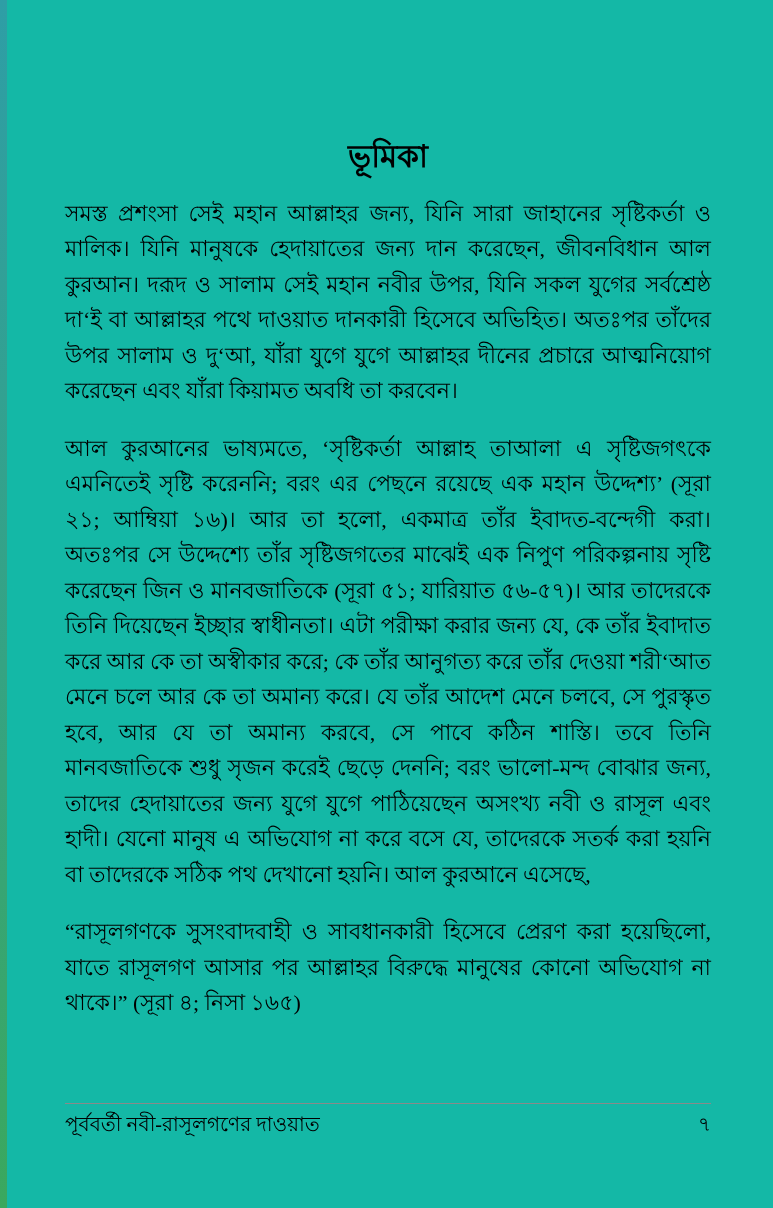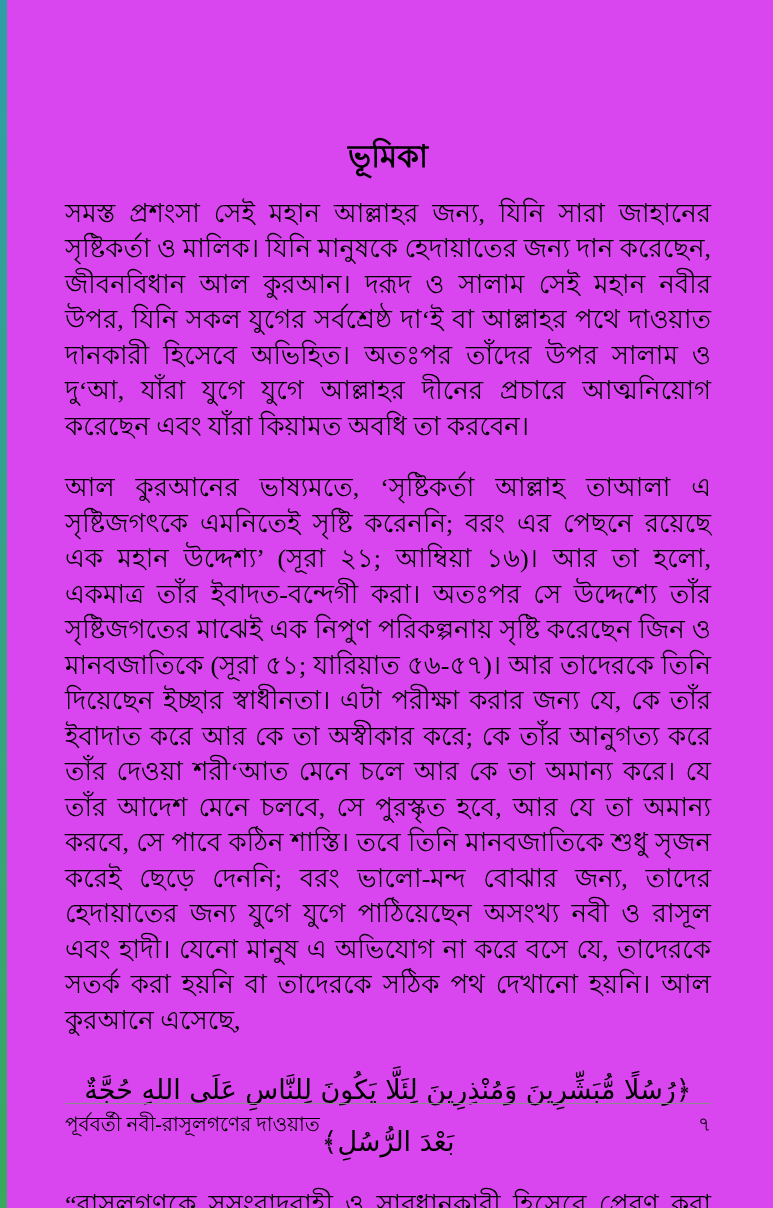--- a/index.html
+++ b/index.html
@@ -4,21 +4,21 @@
 <style>
   html, body {
     margin: 0;
     padding: 0;
     background: #ffffff;
   }
   .page {
     position: relative;
     width: 773px;
     height: 1208px;
-    background: #d946ef;
+    background: #14b8a6;
     color: #000000;
     font-family: "Liberation Serif", "DejaVu Serif", serif;
     overflow: hidden;
     box-sizing: border-box;
   }
   .edge-strip {
     position: absolute;
     left: 0;
     top: 0;
     width: 7px;
@@ -38,21 +38,21 @@
     font-weight: 700;
     line-height: 1.2;
   }
   .bismillah {
     margin-top: 42px;
     font-size: 21px;
     line-height: 35px;
   }
   .para {
     margin-top: 19px;
-    font-size: 26px;
+    font-size: 22px;
     line-height: 35.5px;
     text-align: justify;
     text-justify: inter-word;
   }
   .arabic-verse {
     margin-top: 16px;
     direction: rtl;
     text-align: center;
     font-size: 27px;
     line-height: 52px;
@@ -80,21 +80,20 @@
   <div class="edge-strip"></div>
 
   <div class="content">
     <h1 class="heading">ভূমিকা</h1>
 
 
     <p class="para">সমস্ত প্রশংসা সেই মহান আল্লাহর জন্য, যিনি সারা জাহানের সৃষ্টিকর্তা ও মালিক। যিনি মানুষকে হেদায়াতের জন্য দান করেছেন, জীবনবিধান আল কুরআন। দরূদ ও সালাম সেই মহান নবীর উপর, যিনি সকল যুগের সর্বশ্রেষ্ঠ দা‘ই বা আল্লাহর পথে দাওয়াত দানকারী হিসেবে অভিহিত। অতঃপর তাঁদের উপর সালাম ও দু‘আ, যাঁরা যুগে যুগে আল্লাহর দীনের প্রচারে আত্মনিয়োগ করেছেন এবং যাঁরা কিয়ামত অবধি তা করবেন।</p>
 
     <p class="para">আল কুরআনের ভাষ্যমতে, ‘সৃষ্টিকর্তা আল্লাহ তাআলা এ সৃষ্টিজগৎকে এমনিতেই সৃষ্টি করেননি; বরং এর পেছনে রয়েছে এক মহান উদ্দেশ্য’ (সূরা ২১; আম্বিয়া ১৬)। আর তা হলো, একমাত্র তাঁর ইবাদত-বন্দেগী করা। অতঃপর সে উদ্দেশ্যে তাঁর সৃষ্টিজগতের মাঝেই এক নিপুণ পরিকল্পনায় সৃষ্টি করেছেন জিন ও মানবজাতিকে (সূরা ৫১; যারিয়াত ৫৬-৫৭)। আর তাদেরকে তিনি দিয়েছেন ইচ্ছার স্বাধীনতা। এটা পরীক্ষা করার জন্য যে, কে তাঁর ইবাদাত করে আর কে তা অস্বীকার করে; কে তাঁর আনুগত্য করে তাঁর দেওয়া শরী‘আত মেনে চলে আর কে তা অমান্য করে। যে তাঁর আদেশ মেনে চলবে, সে পুরস্কৃত হবে, আর যে তা অমান্য করবে, সে পাবে কঠিন শাস্তি। তবে তিনি মানবজাতিকে শুধু সৃজন করেই ছেড়ে দেননি; বরং ভালো-মন্দ বোঝার জন্য, তাদের হেদায়াতের জন্য যুগে যুগে পাঠিয়েছেন অসংখ্য নবী ও রাসূল এবং হাদী। যেনো মানুষ এ অভিযোগ না করে বসে যে, তাদেরকে সতর্ক করা হয়নি বা তাদেরকে সঠিক পথ দেখানো হয়নি। আল কুরআনে এসেছে,</p>
 
-    <div class="arabic-verse" lang="ar" dir="rtl">﴿رُسُلًا مُّبَشِّرِينَ وَمُنْذِرِينَ لِئَلَّا يَكُونَ لِلنَّاسِ عَلَى اللهِ حُجَّةٌ بَعْدَ الرُّسُلِ﴾</div>
 
     <p class="para">“রাসূলগণকে সুসংবাদবাহী ও সাবধানকারী হিসেবে প্রেরণ করা হয়েছিলো, যাতে রাসূলগণ আসার পর আল্লাহর বিরুদ্ধে মানুষের কোনো অভিযোগ না থাকে।” (সূরা ৪; নিসা ১৬৫)</p>
 
   </div>
 
   <div class="footer">
     <span class="book-title">পূর্ববর্তী নবী-রাসূলগণের দাওয়াত</span>
     <span class="page-number">৭</span>
   </div>
 </div>

